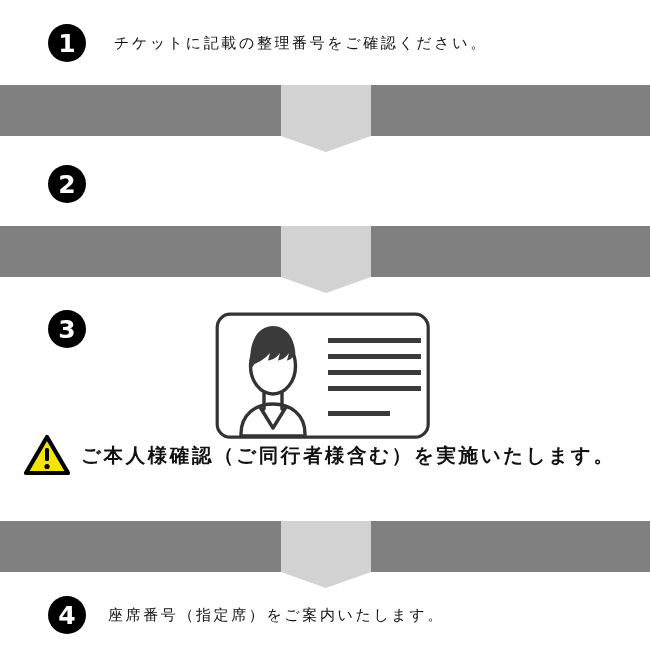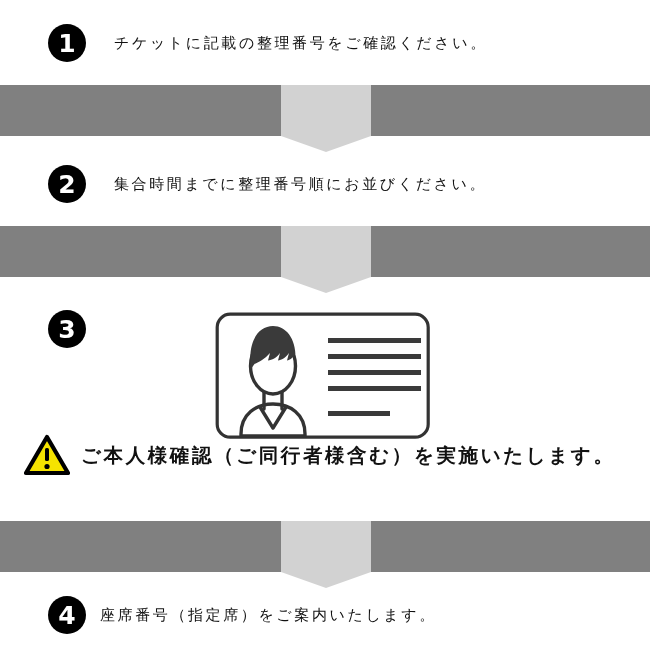--- a/index.html
+++ b/index.html
@@ -160,21 +160,20 @@
   <div class="divider" style="top:85px;">
     <div class="band"></div>
     <div class="tab"></div>
     <div class="tab-point"></div>
   </div>
 
   <div class="step-row" style="top:165px;height:38px;">
     <div class="step-badge" style="margin-left:48px;">
       <span>2</span>
     </div>
-    <div class="step-text" style="margin-left:28px;">集合時間までに整理番号順にお並びください。</div>
   </div>
 
   <div class="divider" style="top:226px;">
     <div class="band"></div>
     <div class="tab"></div>
     <div class="tab-point"></div>
   </div>
 
   <div class="step-row" style="top:310px;height:38px;">
     <div class="step-badge" style="margin-left:48px;">
@@ -231,16 +230,16 @@
   <div class="divider" style="top:521px;">
     <div class="band"></div>
     <div class="tab"></div>
     <div class="tab-point"></div>
   </div>
 
   <div class="step-row" style="top:596px;height:38px;">
     <div class="step-badge" style="margin-left:48px;">
       <span>4</span>
     </div>
-    <div class="step-text" style="margin-left:14px;">座席番号（指定席）をご案内いたします。</div>
+    <div class="step-text" style="margin-left:22px;">座席番号（指定席）をご案内いたします。</div>
   </div>
 
 </div>
 
 </body></html>

